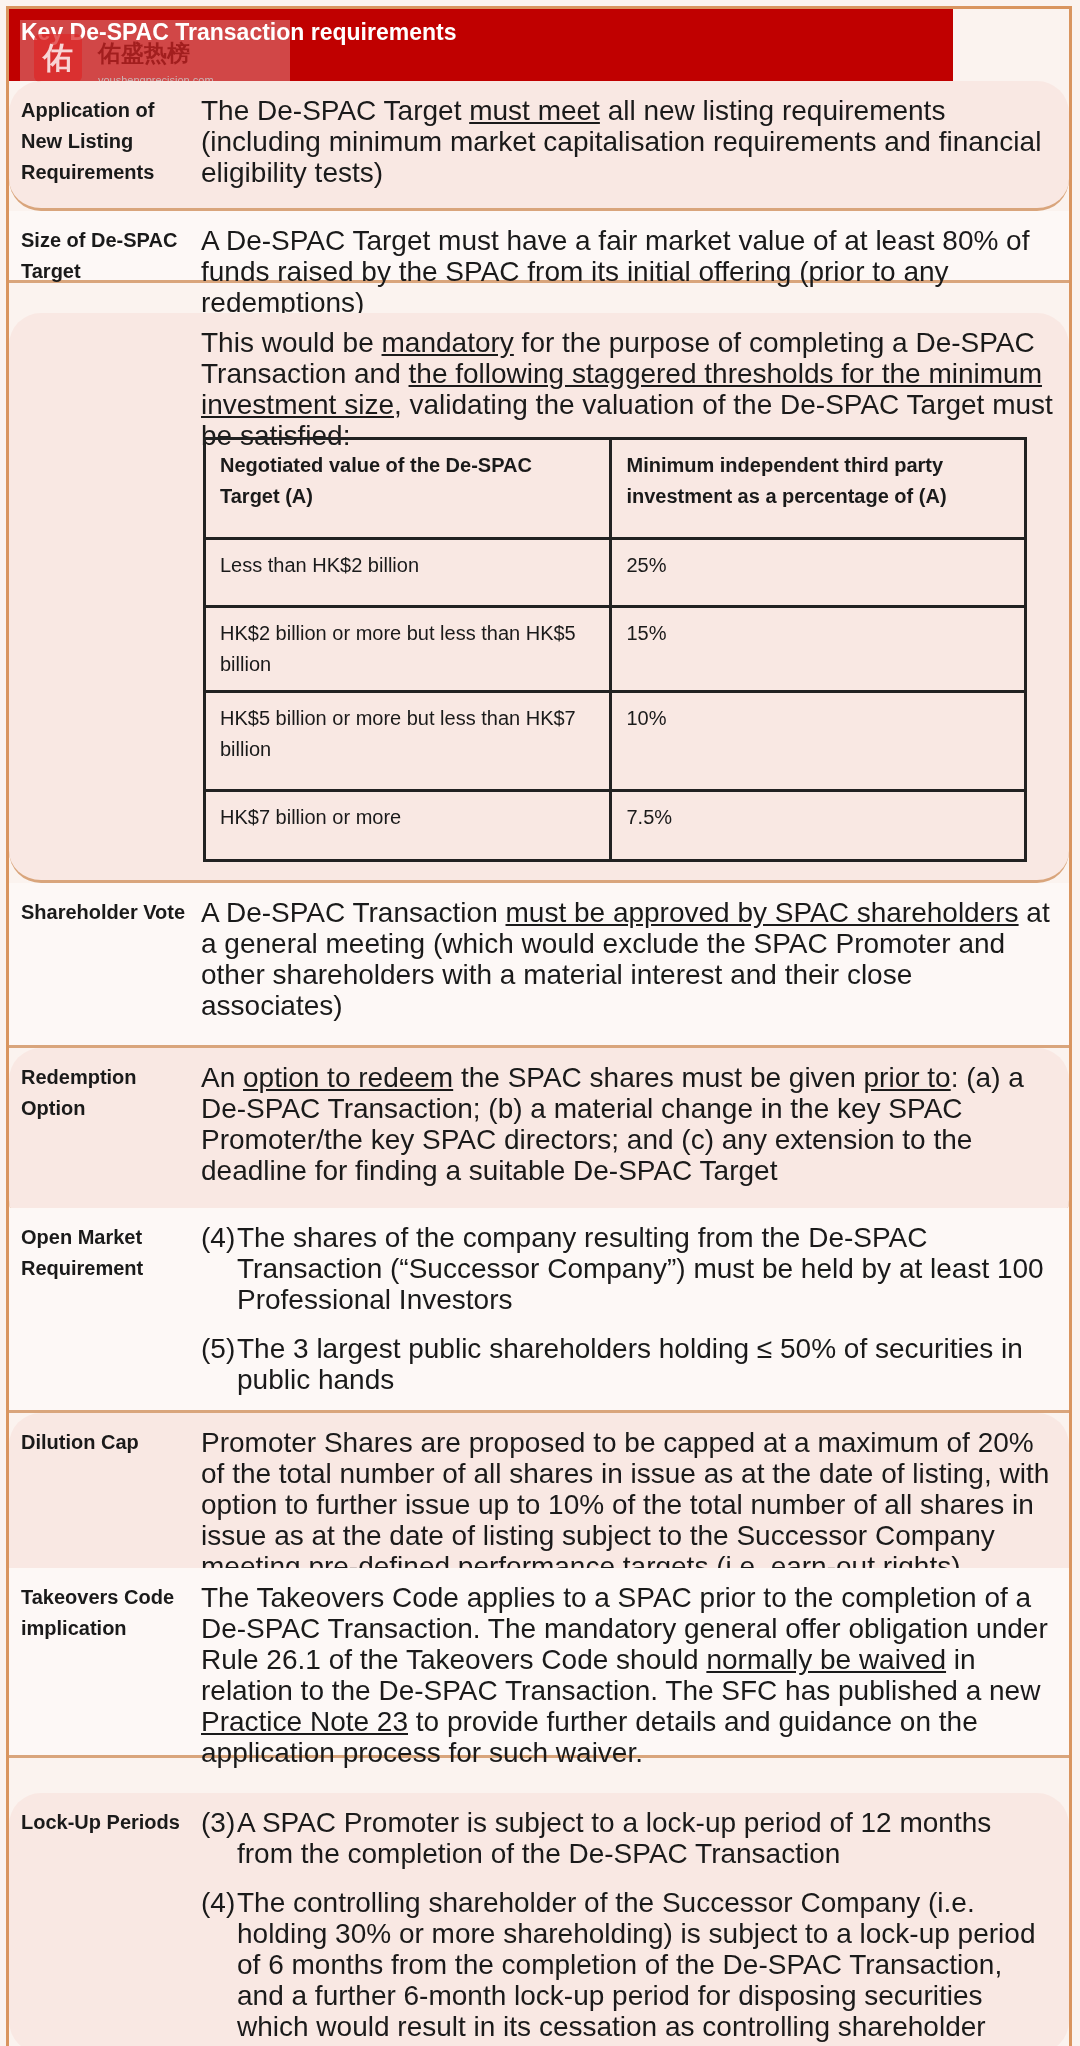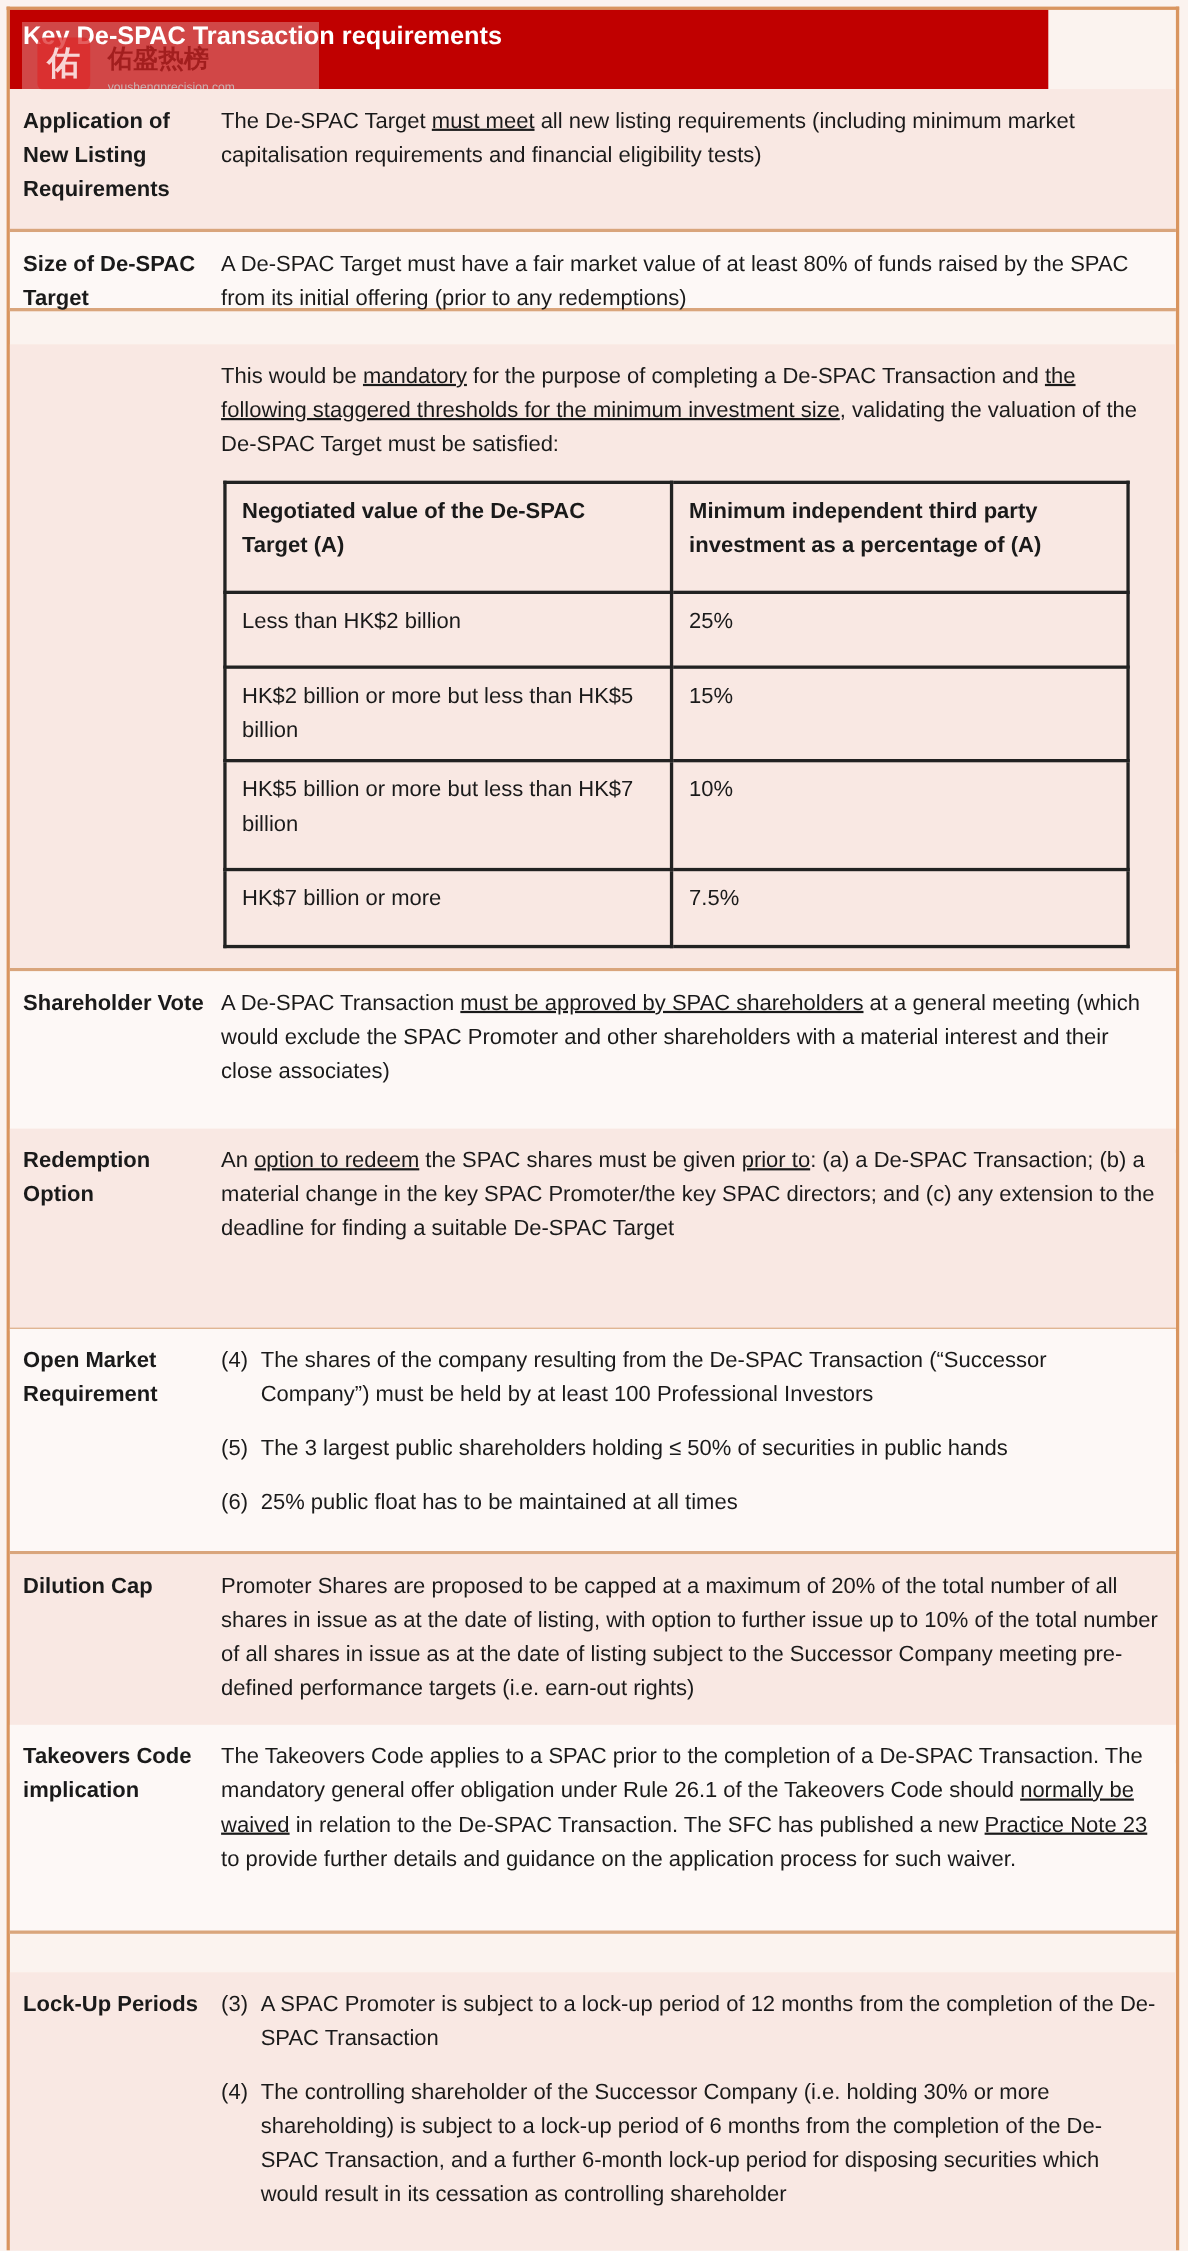--- a/index.html
+++ b/index.html
@@ -31,29 +31,29 @@
     color: rgba(255,255,255,0.8); font-size: 30px; font-weight: bold;
     text-align: center; line-height: 48px;
   }
   .wm-name { position: absolute; left: 78px; top: 18px; font-size: 23px; font-weight: bold; color: rgba(150,20,20,0.8); }
   .wm-url { position: absolute; left: 78px; top: 54px; font-size: 11px; color: rgba(200,200,200,0.85); }
 
   .row {
     position: absolute; left: 9px; width: 1060px;
     border-bottom: 3px solid #d9a57c; box-sizing: border-box;
   }
-  .row.pink { background: #f9e8e3; }
+  .row.pink { background: #f9e8e3; border-radius: 32px; }
   .row.white { background: #fdf8f6; }
   .label {
     position: absolute; left: 12px; top: 14px; width: 170px;
     font-weight: bold; font-size: 20px; line-height: 31px;
   }
   .content {
     position: absolute; left: 192px; top: 14px; width: 852px;
-    font-size: 20px; line-height: 31px;
+    font-size: 28px; line-height: 31px;
   }
   .content u { text-decoration: underline; }
   .numlist { margin: 0; padding: 0; list-style: none; }
   .numlist li { position: relative; padding-left: 36px; margin-bottom: 18px; }
   .numlist .num { position: absolute; left: 0; top: 0; }
 
   .subtable {
     position: absolute; left: 194px; top: 124px; width: 824px;
     border-collapse: collapse; font-size: 20px; line-height: 31px;
   }
@@ -124,21 +124,21 @@
     </tr>
   </tbody>
     </table>
 </div>
 
 <div class="row white" style="top:883px;height:165px;">
   <div class="label">Shareholder Vote</div>
   <div class="content"><span>A De-SPAC Transaction </span><u>must be approved by SPAC shareholders</u><span> at a general meeting (which would exclude the SPAC Promoter and other shareholders with a material interest and their close associates)</span></div>
 </div>
 
-<div class="row pink" style="top:1026px;height:184px;">
+<div class="row pink" style="top:1048px;height:184px;">
   <div class="label">Redemption Option</div>
   <div class="content"><span>An </span><u>option to redeem</u><span> the SPAC shares must be given </span><u>prior to</u><span>: (a) a De-SPAC Transaction; (b) a material change in the key SPAC Promoter/the key SPAC directors; and (c) any extension to the deadline for finding a suitable De-SPAC Target</span></div>
 </div>
 
 <div class="row white" style="top:1208px;height:205px;">
   <div class="label">Open Market Requirement</div>
   <div class="content">
     <ul class="numlist">
       <li><span class="num">(4)</span><span>The shares of the company resulting from the De-SPAC Transaction (“Successor Company”) must be held by at least 100 Professional Investors</span></li>
       <li><span class="num">(5)</span><span>The 3 largest public shareholders holding ≤ 50% of securities in public hands</span></li>

